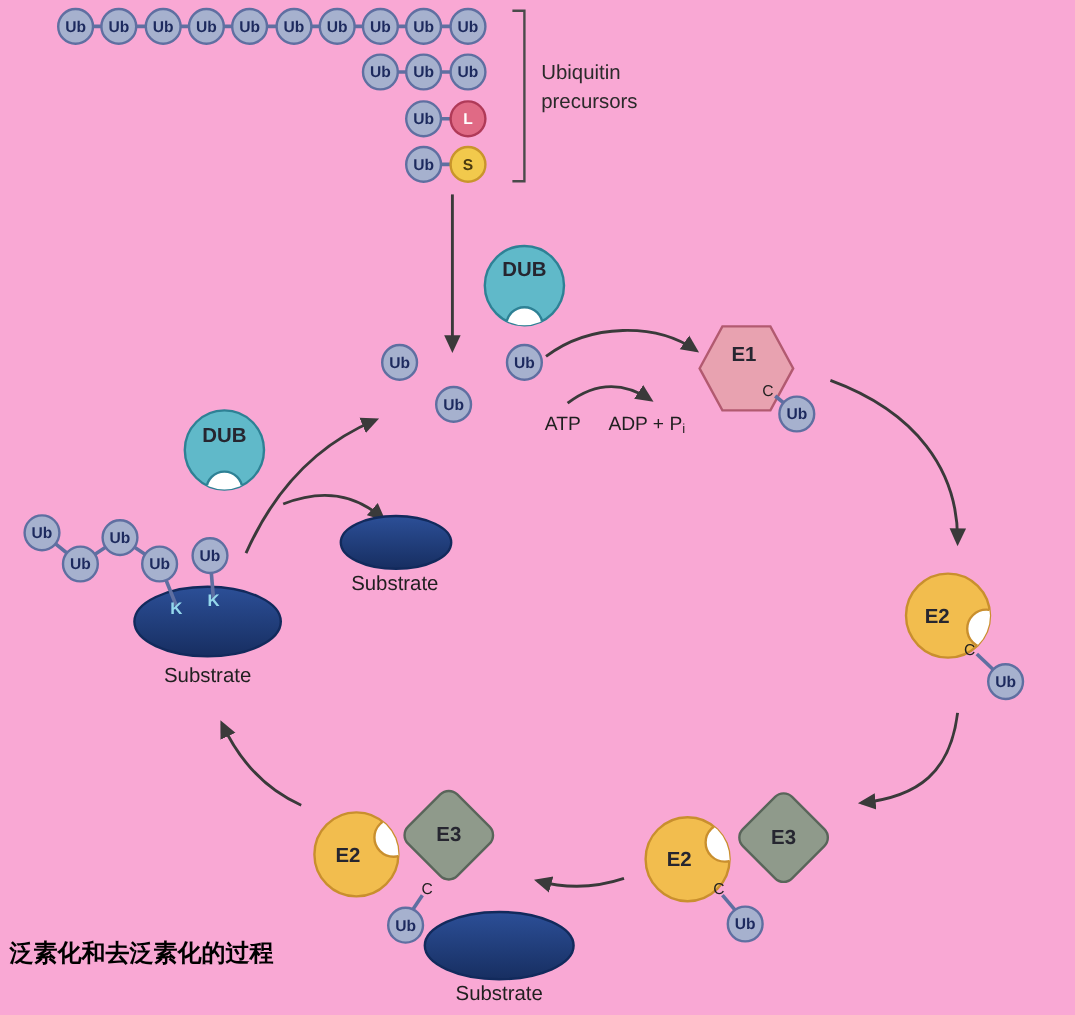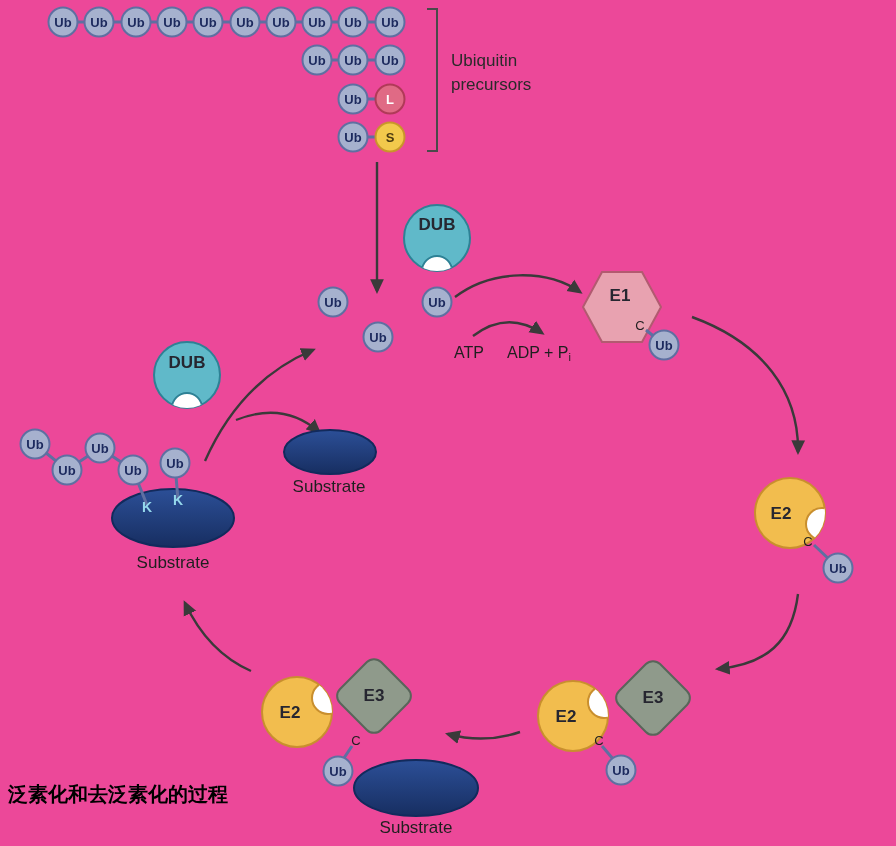--- a/index.html
+++ b/index.html
@@ -1,16 +1,16 @@
 <!DOCTYPE html>
 <html><head>
 <meta charset="utf-8">
 <style>
   html,body{margin:0;padding:0;background:#fff;}
-  .stage{width:896px;height:846px;background:#ec4899;position:relative;overflow:hidden;}
+  .stage{width:896px;height:846px;background:#f9a8d4;position:relative;overflow:hidden;}
   svg{display:block;}
   text{font-family:"Liberation Sans", sans-serif;}
   .ubc{fill:#a6b1ce;stroke:#5f6fa1;stroke-width:2;}
   .ubt{font-size:13px;font-weight:bold;fill:#1d2a5e;text-anchor:middle;}
   .fusion-l{fill:#e06a85;stroke:#b03a58;stroke-width:2;}
   .fusion-lt{font-size:13px;font-weight:bold;fill:#ffffff;text-anchor:middle;}
   .fusion-s{fill:#f2c94c;stroke:#c9952b;stroke-width:2;}
   .fusion-st{font-size:13px;font-weight:bold;fill:#4a3a10;text-anchor:middle;}
   .conn{stroke:#5f6fa1;stroke-width:3;fill:none;}
   .arrow{stroke:#3a3a3a;stroke-width:2.4;fill:none;}

